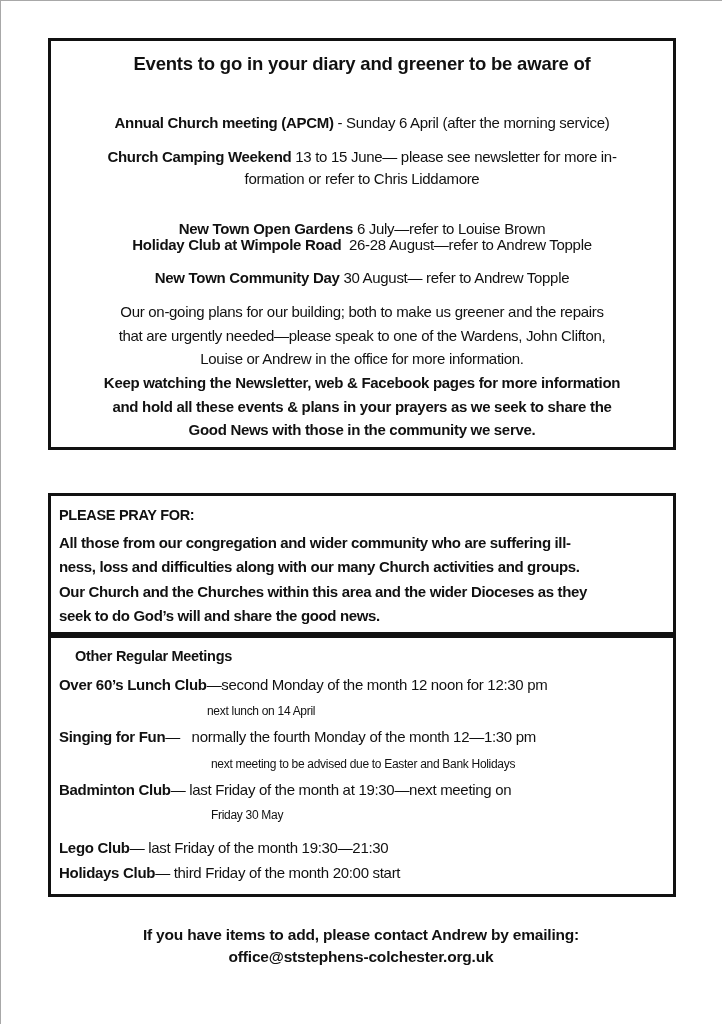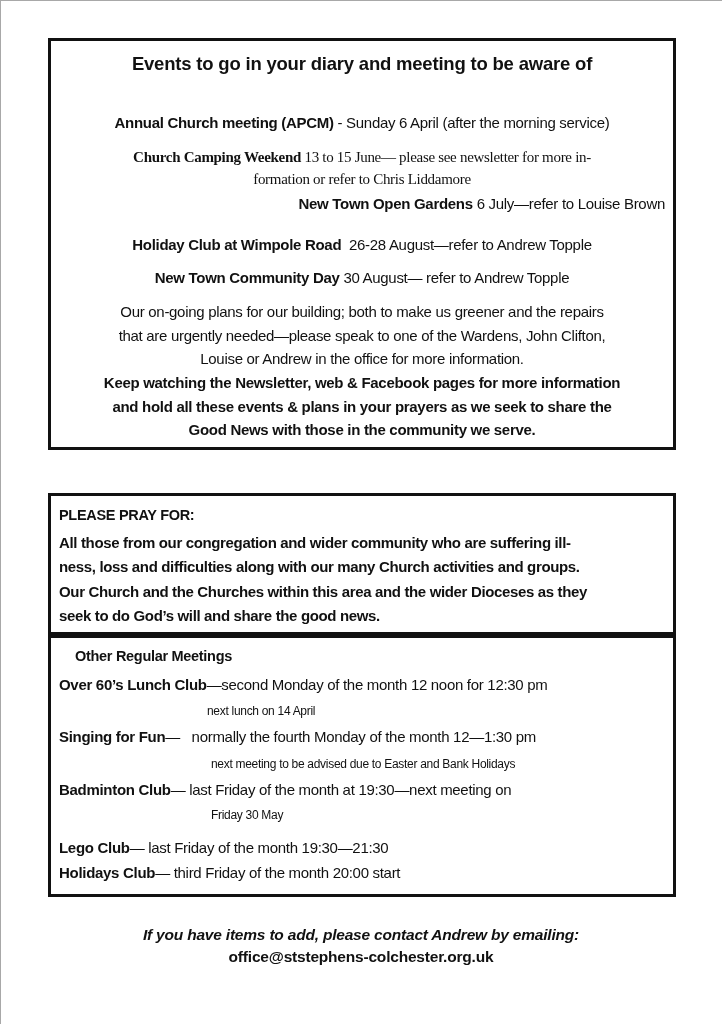--- a/index.html
+++ b/index.html
@@ -35,32 +35,32 @@
     .indent { position: absolute; font-size: 12px; line-height: 22px; white-space: nowrap; letter-spacing: -0.3px; }
     .footer { position: absolute; left: 0; width: 722px; text-align: center; font-size: 15.5px; font-weight: bold; letter-spacing: -0.2px; line-height: 22px; }
   </style>
 </head>
 <body>
 
 <div class="page-edge-top"></div>
 <div class="page-edge-left"></div>
 
 <div class="box" id="box-events">
-  <div class="events-title">Events to go in your diary and meeting to be aware of</div>
+  <div class="events-title">Events to go in your diary and greener to be aware of</div>
 
   <div class="ev" style="top:71px;">
     <span class="b">Annual Church meeting (APCM)</span><span> - Sunday 6 April (after the morning service)</span>
   </div>
 
-  <div class="ev" style="top:105px;font-family:Liberation Serif, serif;">
+  <div class="ev" style="top:105px;">
     <span class="b">Church Camping Weekend</span><span> 13 to 15 June— please see newsletter for more in-</span><br>
     <span>formation or refer to Chris Liddamore</span>
   </div>
 
-  <div class="ev" style="top:152px;text-align:right;">
+  <div class="ev" style="top:177px;">
     <span class="b">New Town Open Gardens</span><span> 6 July—refer to Louise Brown</span>
   </div>
 
   <div class="ev" style="top:193px;">
     <span class="b">Holiday Club at Wimpole Road</span><span style="white-space:pre;">  26-28 August—refer to Andrew Topple</span>
   </div>
 
   <div class="ev" style="top:226px;">
     <span class="b">New Town Community Day</span><span> 30 August— refer to Andrew Topple</span>
   </div>
@@ -108,14 +108,14 @@
 
   <div class="meet-line" style="top:199px;">
     <span class="b">Lego Club</span><span>— last Friday of the month 19:30—21:30</span>
   </div>
 
   <div class="meet-line" style="top:224px;">
     <span class="b">Holidays Club</span><span>— third Friday of the month 20:00 start</span>
   </div>
 </div>
 
-<div class="footer" style="top:924px;font-style:italic;">If you have items to add, please contact Andrew by emailing:</div>
+<div class="footer" style="top:924px;">If you have items to add, please contact Andrew by emailing:</div>
 <div class="footer" style="top:946px;">office@ststephens-colchester.org.uk</div>
 
 </body></html>

